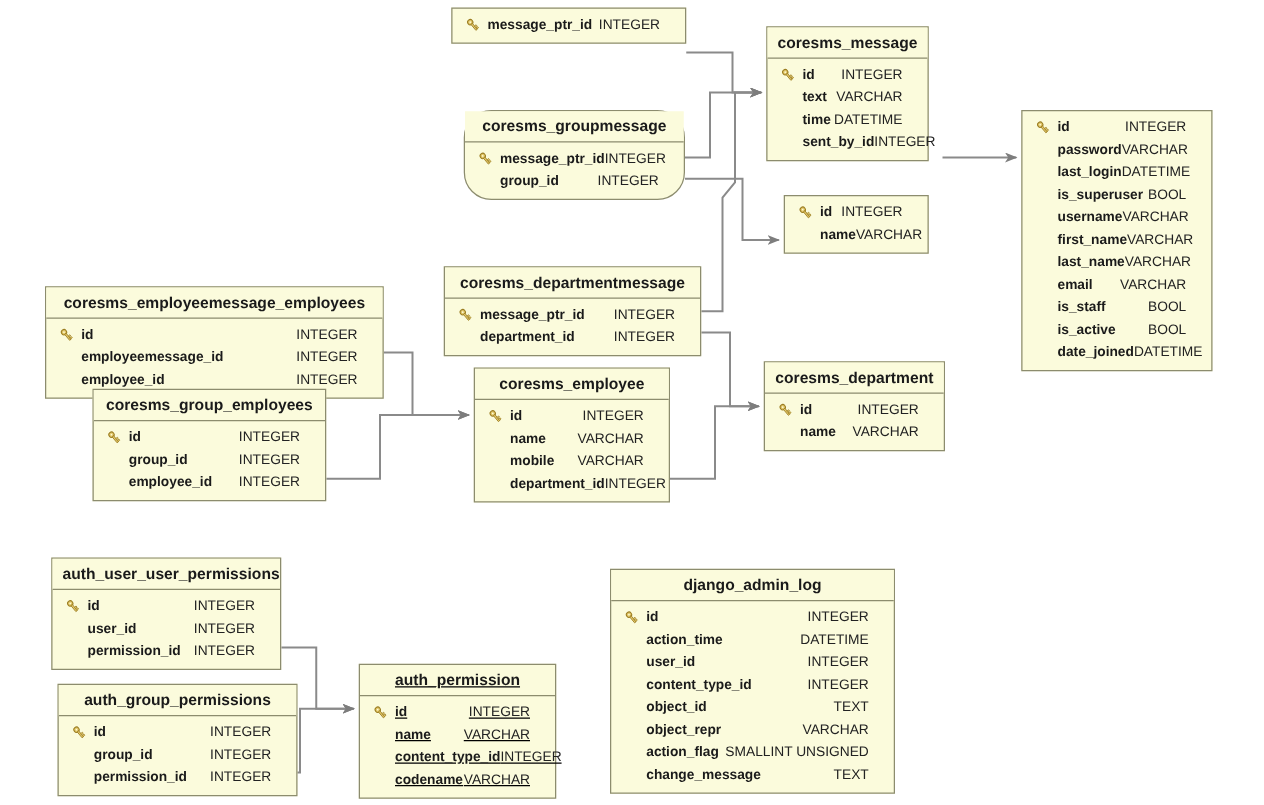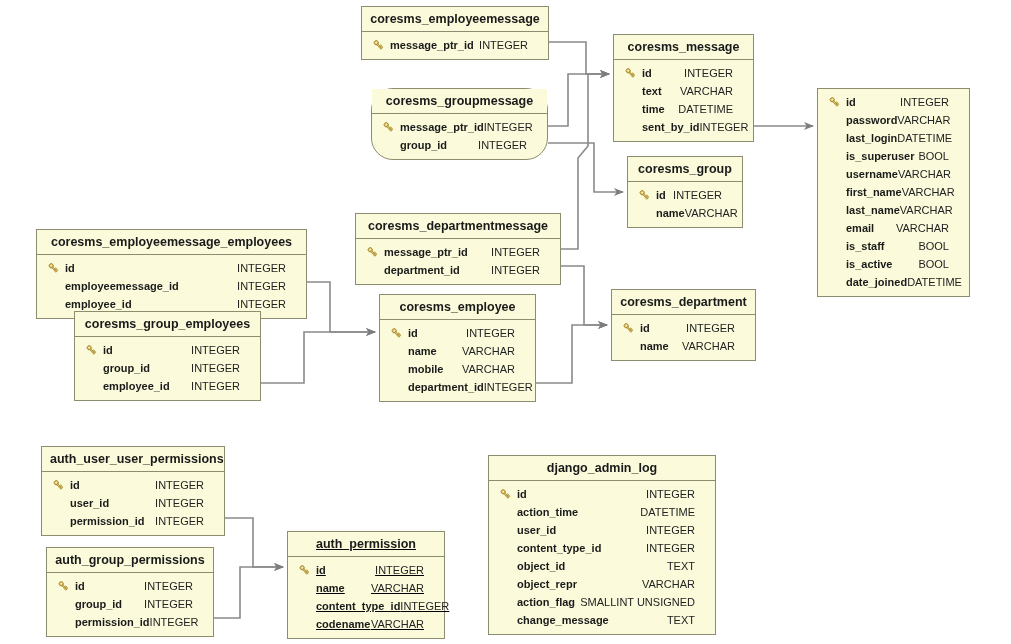--- a/index.html
+++ b/index.html
@@ -77,21 +77,20 @@
 
       <path d="M536,383 L572,383 L572,325 L607,325"></path>
 
       <path d="M225,518 L253,518 L253,567 L283,567"></path>
 
       <path d="M214,618 L240,618 L240,567 L283,567"></path>
     </g>
   </svg>
 
 <div class="tbl" style="left: 361px; top: 6px; width: 188px;">
-      <div class="hdr">coresms_employeemessage</div>
       <div class="rows">
         <div class="row">
           <span class="keycell">
             <svg class="keyicon" width="13" height="13" viewBox="0 0 16 16" aria-hidden="true">
               <g transform="rotate(-40 8 8)">
                 <circle cx="8" cy="3.6" r="2.6" fill="#e3c86a" stroke="#9b7d22" stroke-width="1"></circle>
                 <circle cx="8" cy="3.6" r="0.85" fill="#fbfbdc"></circle>
                 <rect x="7.1" y="5.7" width="1.8" height="7.6" fill="#e3c86a" stroke="#9b7d22" stroke-width="0.8"></rect>
                 <rect x="8.6" y="9.2" width="2.2" height="1.4" fill="#e3c86a" stroke="#9b7d22" stroke-width="0.7"></rect>
                 <rect x="8.6" y="11.6" width="2.2" height="1.4" fill="#e3c86a" stroke="#9b7d22" stroke-width="0.7"></rect>
@@ -121,21 +120,21 @@
           <span class="fname">message_ptr_id</span>
           <span class="ftype">INTEGER</span>
         </div>
         <div class="row">
           <span class="keycell"></span>
           <span class="fname">group_id</span>
           <span class="ftype">INTEGER</span>
         </div>
       </div>
     </div>
-    <div class="tbl" style="left: 613px; top: 34px; width: 141px;">
+    <div class="tbl" style="left: 613px; top: 21px; width: 130px;">
       <div class="hdr">coresms_message</div>
       <div class="rows">
         <div class="row">
           <span class="keycell">
             <svg class="keyicon" width="13" height="13" viewBox="0 0 16 16" aria-hidden="true">
               <g transform="rotate(-40 8 8)">
                 <circle cx="8" cy="3.6" r="2.6" fill="#e3c86a" stroke="#9b7d22" stroke-width="1"></circle>
                 <circle cx="8" cy="3.6" r="0.85" fill="#fbfbdc"></circle>
                 <rect x="7.1" y="5.7" width="1.8" height="7.6" fill="#e3c86a" stroke="#9b7d22" stroke-width="0.8"></rect>
                 <rect x="8.6" y="9.2" width="2.2" height="1.4" fill="#e3c86a" stroke="#9b7d22" stroke-width="0.7"></rect>
@@ -157,21 +156,20 @@
           <span class="ftype">DATETIME</span>
         </div>
         <div class="row">
           <span class="keycell"></span>
           <span class="fname">sent_by_id</span>
           <span class="ftype">INTEGER</span>
         </div>
       </div>
     </div>
     <div class="tbl" style="left: 627px; top: 156px; width: 116px;">
-      <div class="hdr">coresms_group</div>
       <div class="rows">
         <div class="row">
           <span class="keycell">
             <svg class="keyicon" width="13" height="13" viewBox="0 0 16 16" aria-hidden="true">
               <g transform="rotate(-40 8 8)">
                 <circle cx="8" cy="3.6" r="2.6" fill="#e3c86a" stroke="#9b7d22" stroke-width="1"></circle>
                 <circle cx="8" cy="3.6" r="0.85" fill="#fbfbdc"></circle>
                 <rect x="7.1" y="5.7" width="1.8" height="7.6" fill="#e3c86a" stroke="#9b7d22" stroke-width="0.8"></rect>
                 <rect x="8.6" y="9.2" width="2.2" height="1.4" fill="#e3c86a" stroke="#9b7d22" stroke-width="0.7"></rect>
                 <rect x="8.6" y="11.6" width="2.2" height="1.4" fill="#e3c86a" stroke="#9b7d22" stroke-width="0.7"></rect>
@@ -425,21 +423,21 @@
           <span class="fname">user_id</span>
           <span class="ftype">INTEGER</span>
         </div>
         <div class="row">
           <span class="keycell"></span>
           <span class="fname">permission_id</span>
           <span class="ftype">INTEGER</span>
         </div>
       </div>
     </div>
-    <div class="tbl" style="left: 46px; top: 547px; width: 168px;">
+    <div class="tbl" style="left: 46px; top: 547px; width: 192px;">
       <div class="hdr">auth_group_permissions</div>
       <div class="rows">
         <div class="row">
           <span class="keycell">
             <svg class="keyicon" width="13" height="13" viewBox="0 0 16 16" aria-hidden="true">
               <g transform="rotate(-40 8 8)">
                 <circle cx="8" cy="3.6" r="2.6" fill="#e3c86a" stroke="#9b7d22" stroke-width="1"></circle>
                 <circle cx="8" cy="3.6" r="0.85" fill="#fbfbdc"></circle>
                 <rect x="7.1" y="5.7" width="1.8" height="7.6" fill="#e3c86a" stroke="#9b7d22" stroke-width="0.8"></rect>
                 <rect x="8.6" y="9.2" width="2.2" height="1.4" fill="#e3c86a" stroke="#9b7d22" stroke-width="0.7"></rect>

